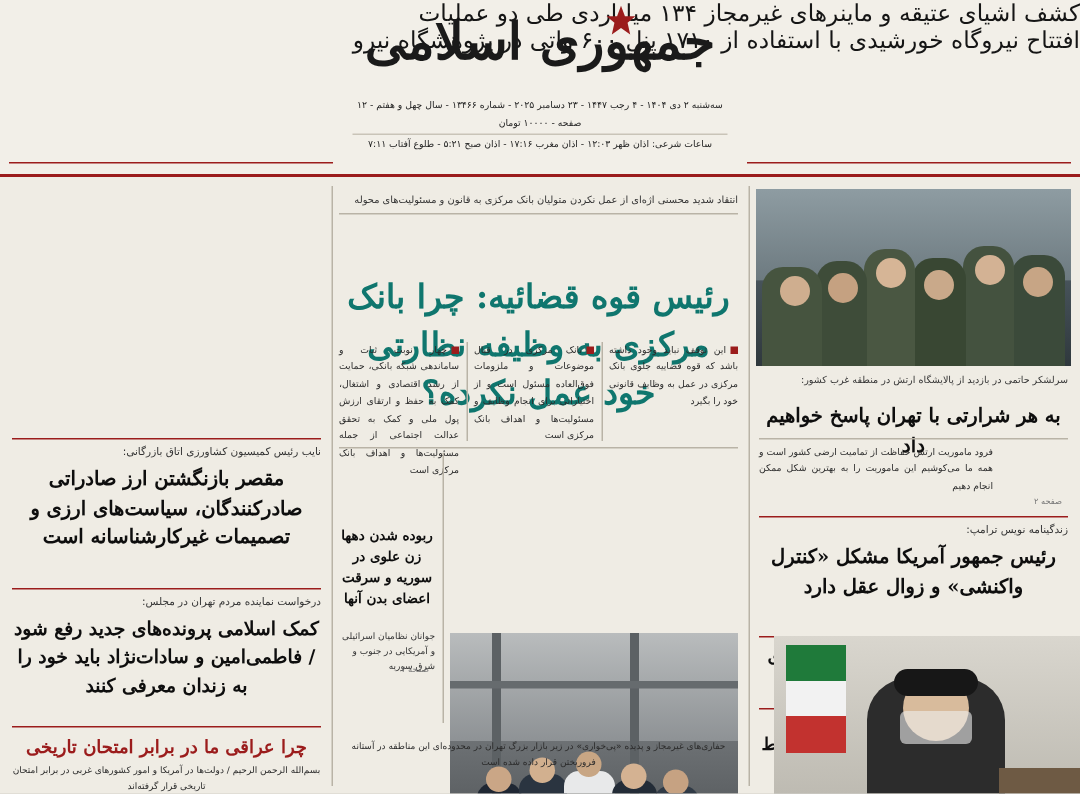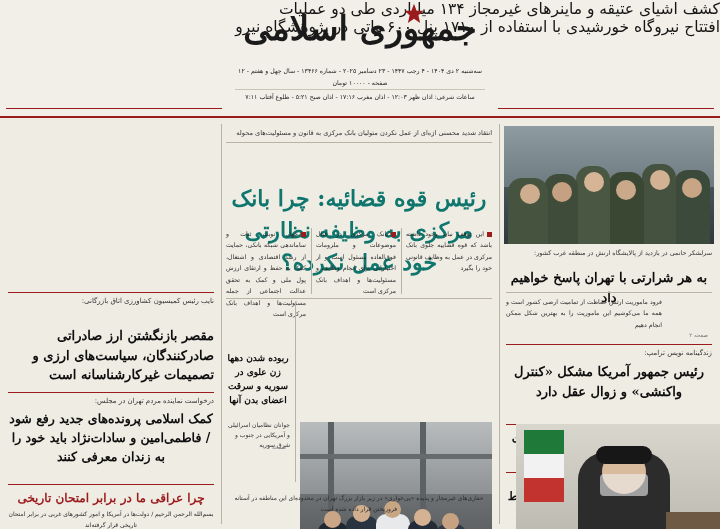--- a/index.html
+++ b/index.html
@@ -276,21 +276,21 @@
     <div style="position:absolute; bottom:60px; left:84px; width:48px; height:22px; background:#eee; border-radius:4px; opacity:.6;"></div>
 
     <div style="position:absolute; bottom:0; left:150px; width:56px; height:44px; background:#6e5a44;"></div>
   </div>
 
 
   <div class="ruleh redrule" style="top:292px; left:8px; width:206px;"></div>
 
   <div class="block kicker" style="top:296px; left:8px; width:206px;">نایب رئیس کمیسیون کشاورزی اتاق بازرگانی:</div>
 
-  <div class="block hl" style="top:326px; left:8px; width:206px; font-size:13px;text-align:right;">مقصر بازنگشتن ارز صادراتی صادرکنندگان، سیاست‌های ارزی و تصمیمات غیرکارشناسانه است</div>
+  <div class="block hl" style="top:310px; left:8px; width:206px; font-size:13px;">مقصر بازنگشتن ارز صادراتی صادرکنندگان، سیاست‌های ارزی و تصمیمات غیرکارشناسانه است</div>
 
   <div class="ruleh redrule" style="top:392px; left:8px; width:206px;"></div>
 
   <div class="block kicker" style="top:396px; left:8px; width:206px;">درخواست نماینده مردم تهران در مجلس:</div>
 
   <div class="block hl" style="top:410px; left:8px; width:206px; font-size:12.5px;">کمک اسلامی پرونده‌های جدید رفع شود / فاطمی‌امین و سادات‌نژاد باید خود را به زندان معرفی کنند</div>
 
   <div class="ruleh redrule" style="top:484px; left:8px; width:206px;"></div>
 
   <div class="block hl red" style="top:489px; left:8px; width:206px; font-size:12px;">چرا عراقی ما در برابر امتحان تاریخی</div>

